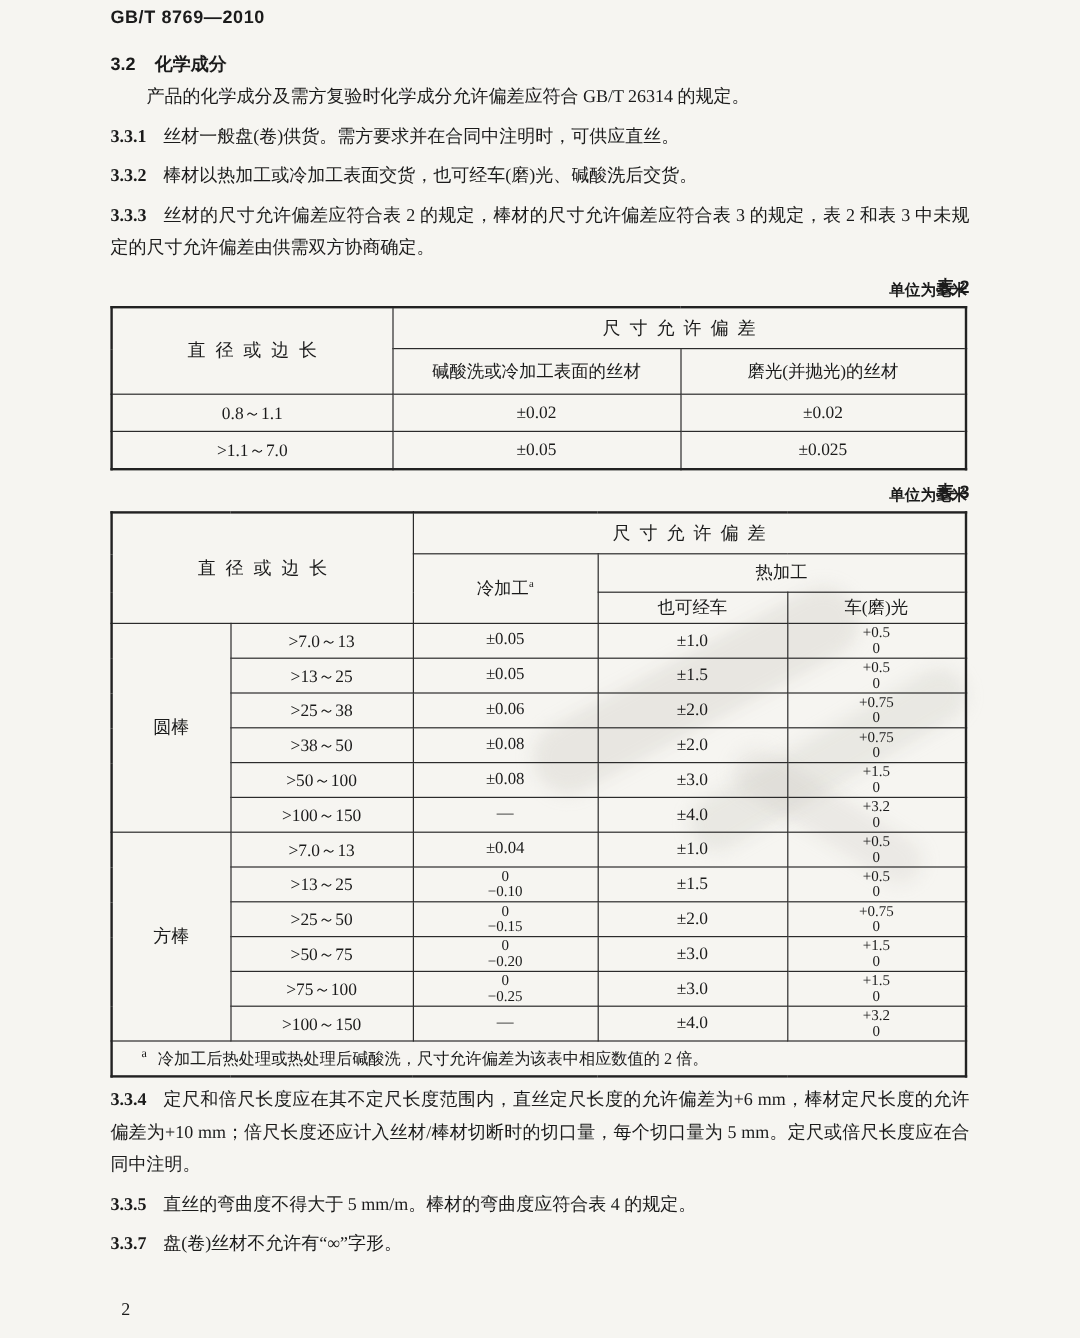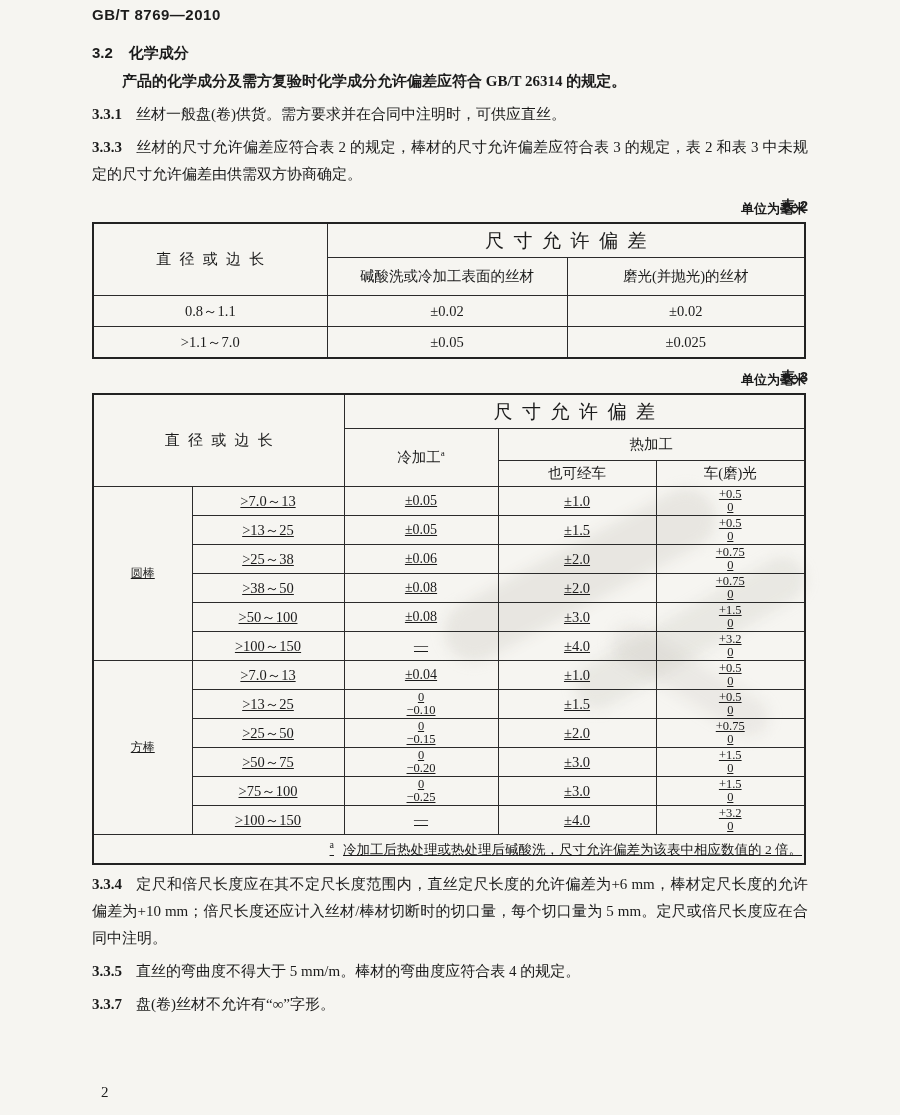--- a/index.html
+++ b/index.html
@@ -16,21 +16,21 @@
   .std-no{
     font-family:"Liberation Sans","DejaVu Sans",sans-serif;
     font-weight:bold;font-size:15px;letter-spacing:.5px;
   }
   .sec-h{
     font-family:"Liberation Sans","DejaVu Sans",sans-serif;
     font-weight:bold;font-size:15px;margin:21px 0 0 0;
   }
   .sec-h .num{margin-right:16px;text-align:right;}
   p.body-p{font-size:15px;line-height:27px;margin:5px 0 0 0;text-align:justify;}
-  p.indent{text-indent:2em;font-weight:bold;}
+  p.indent{text-indent:2em;}
   p.clause{margin:6px 0 0 0;}
   p.clause .cnum{
     font-family:Liberation Serif, serif;
     font-weight:bold;margin-right:14px;
   }
 
   .caprow{position:relative;text-align:right;margin:9px 0 5px 0;height:20px;}
   .caprow .cap{
     font-family:"Liberation Sans","DejaVu Sans",sans-serif;
     font-weight:bold;font-size:15px;
@@ -45,35 +45,35 @@
     border-collapse:collapse;width:712px;table-layout:fixed;
     font-size:14px;
   }
   table.t td{
     border:1px solid #2b2b2b;text-align:center;vertical-align:middle;
     padding:1px 2px;
   }
   table.t{border:2px solid #222;}
   td.hd{font-size:14.5px;}
   td.sp1{letter-spacing:.55em;text-indent:.55em;font-size:15px;}
-  td.sp2{letter-spacing:.5em;text-indent:.5em;font-size:19px;}
+  td.sp2{letter-spacing:.5em;text-indent:.5em;font-size:15px;}
   .t2 tr.h1 td{height:31px;}
   .t2 tr.h2 td{height:35px;}
   .t2 tr.r td{height:28px;font-size:14.5px;}
   .t3 tr.h1 td{height:31px;}
   .t3 tr.h2 td{height:29px;}
   .t3 tr.h3 td{height:23px;}
-  .t3 tr.r td{height:26px;text-decoration:underline;}
-  .t3 td.glabel{font-size:12px;}
+  .t3 tr.r td{height:26px;}
+  .t3 td.glabel{font-size:15px;}
   td.tol .tl{display:block;line-height:13px;font-size:12.5px;}
   td.tol .tl:empty{display:none;}
   td.tol .tl.single{line-height:16px;font-size:14px;}
   .t3 td.rng,.t3 td.ox{font-size:14.5px;}
   sup.smark{font-size:9px;vertical-align:super;line-height:0;}
-  tr.fnrow td{height:26px;text-align:right;font-size:13.5px;padding-left:2px;text-decoration:underline;}
+  tr.fnrow td{height:26px;text-align:left;font-size:13.5px;padding-left:24px;}
   tr.fnrow sup{font-size:10px;margin-right:9px;vertical-align:super;}
 
   .pagenum{position:absolute;left:101px;top:1084px;font-size:15px;}
 
   .smudge{position:absolute;pointer-events:none;filter:blur(7px);}
   .s1{left:430px;top:545px;width:300px;height:60px;background:rgba(173,170,160,.20);transform:rotate(-28deg);border-radius:40px;}
   .s2{left:560px;top:610px;width:260px;height:46px;background:rgba(173,170,160,.18);transform:rotate(-30deg);border-radius:40px;}
   .s3{left:600px;top:660px;width:180px;height:40px;background:rgba(173,170,160,.15);transform:rotate(32deg);border-radius:40px;}
 </style>
 </head>
@@ -88,20 +88,21 @@
 
     <div class="std-no">GB/T 8769—2010</div>
 
     <div class="sec-h">
       <span class="num">3.2</span><span>化学成分</span>
     </div>
     <p class="body-p indent">产品的化学成分及需方复验时化学成分允许偏差应符合 GB/T 26314 的规定。</p>
 
 
     <p class="body-p clause"><span class="cnum">3.3.1</span><span>丝材一般盘(卷)供货。需方要求并在合同中注明时，可供应直丝。</span></p>
+    <p class="body-p clause"><span class="cnum">3.3.2</span><span>棒材以热加工或冷加工表面交货，也可经车(磨)光、碱酸洗后交货。</span></p>
     <p class="body-p clause"><span class="cnum">3.3.3</span><span>丝材的尺寸允许偏差应符合表 2 的规定，棒材的尺寸允许偏差应符合表 3 的规定，表 2 和表 3 中未规定的尺寸允许偏差由供需双方协商确定。</span></p>
 
     <div class="caprow">
       <span class="cap">表 2</span>
       <span class="unit">单位为毫米</span>
     </div>
 
     <table class="t t2">
       <colgroup>
           <col style="width:234px">

